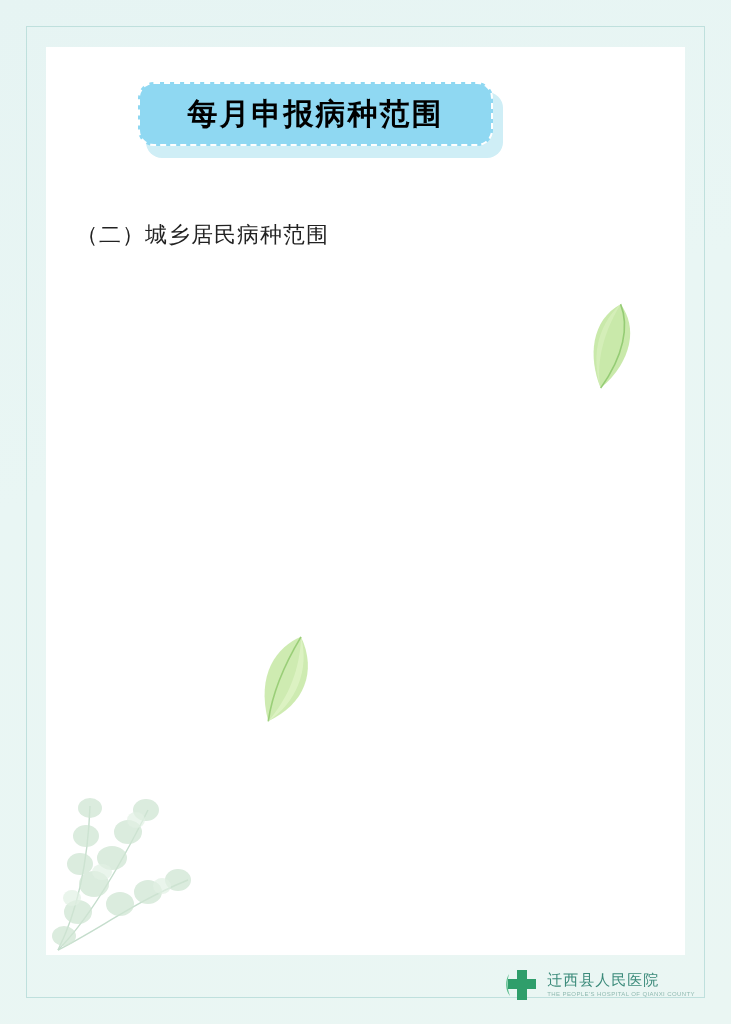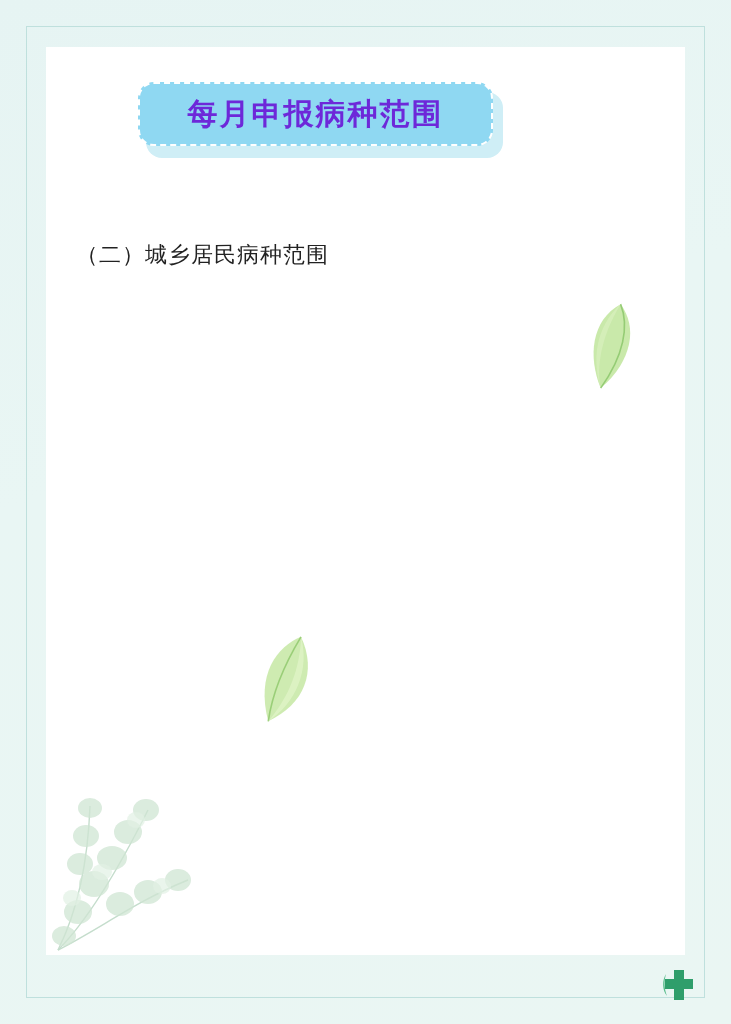--- a/index.html
+++ b/index.html
@@ -74,29 +74,29 @@
     border-radius: 16px;
     box-sizing: border-box;
     display: flex;
     align-items: center;
     justify-content: center;
   }
   .title-text {
     font-family: "DejaVu Sans", sans-serif;
     font-size: 30px;
     font-weight: bold;
-    color: #6d28d9;
+    color: #000000;
     letter-spacing: 2px;
   }
 
   
   .body-area {
     position: absolute;
     left: 76px;
-    top: 237px;
+    top: 217px;
     width: 580px;
   }
   .subheading {
     font-family: "DejaVu Sans", sans-serif;
     font-size: 22px;
     color: #222222;
     letter-spacing: 1px;
     margin: 0 0 22px 0;
     line-height: 1.6;
   }
@@ -234,15 +234,19 @@
     <div class="subheading">（二）城乡居民病种范围</div>
   </div>
 
   <div class="footer">
     <div class="cross-logo">
       <svg viewBox="0 0 34 34" width="34" height="34">
         <path d="M13 2 H23 V11 H32 V21 H23 V32 H13 V21 H4 V11 H13 Z" fill="#2f9e6b"></path>
         <path d="M5 6 C1 12, 1 22, 6 28 C3 20, 3 13, 5 6 Z" fill="#5bbd8d"></path>
       </svg>
     </div>
+    <div class="footer-texts">
+      <span class="footer-cn">迁西县人民医院</span>
+      <span class="footer-en">THE PEOPLE'S HOSPITAL OF QIANXI COUNTY</span>
+    </div>
   </div>
 
 </div>
 
 </body></html>

